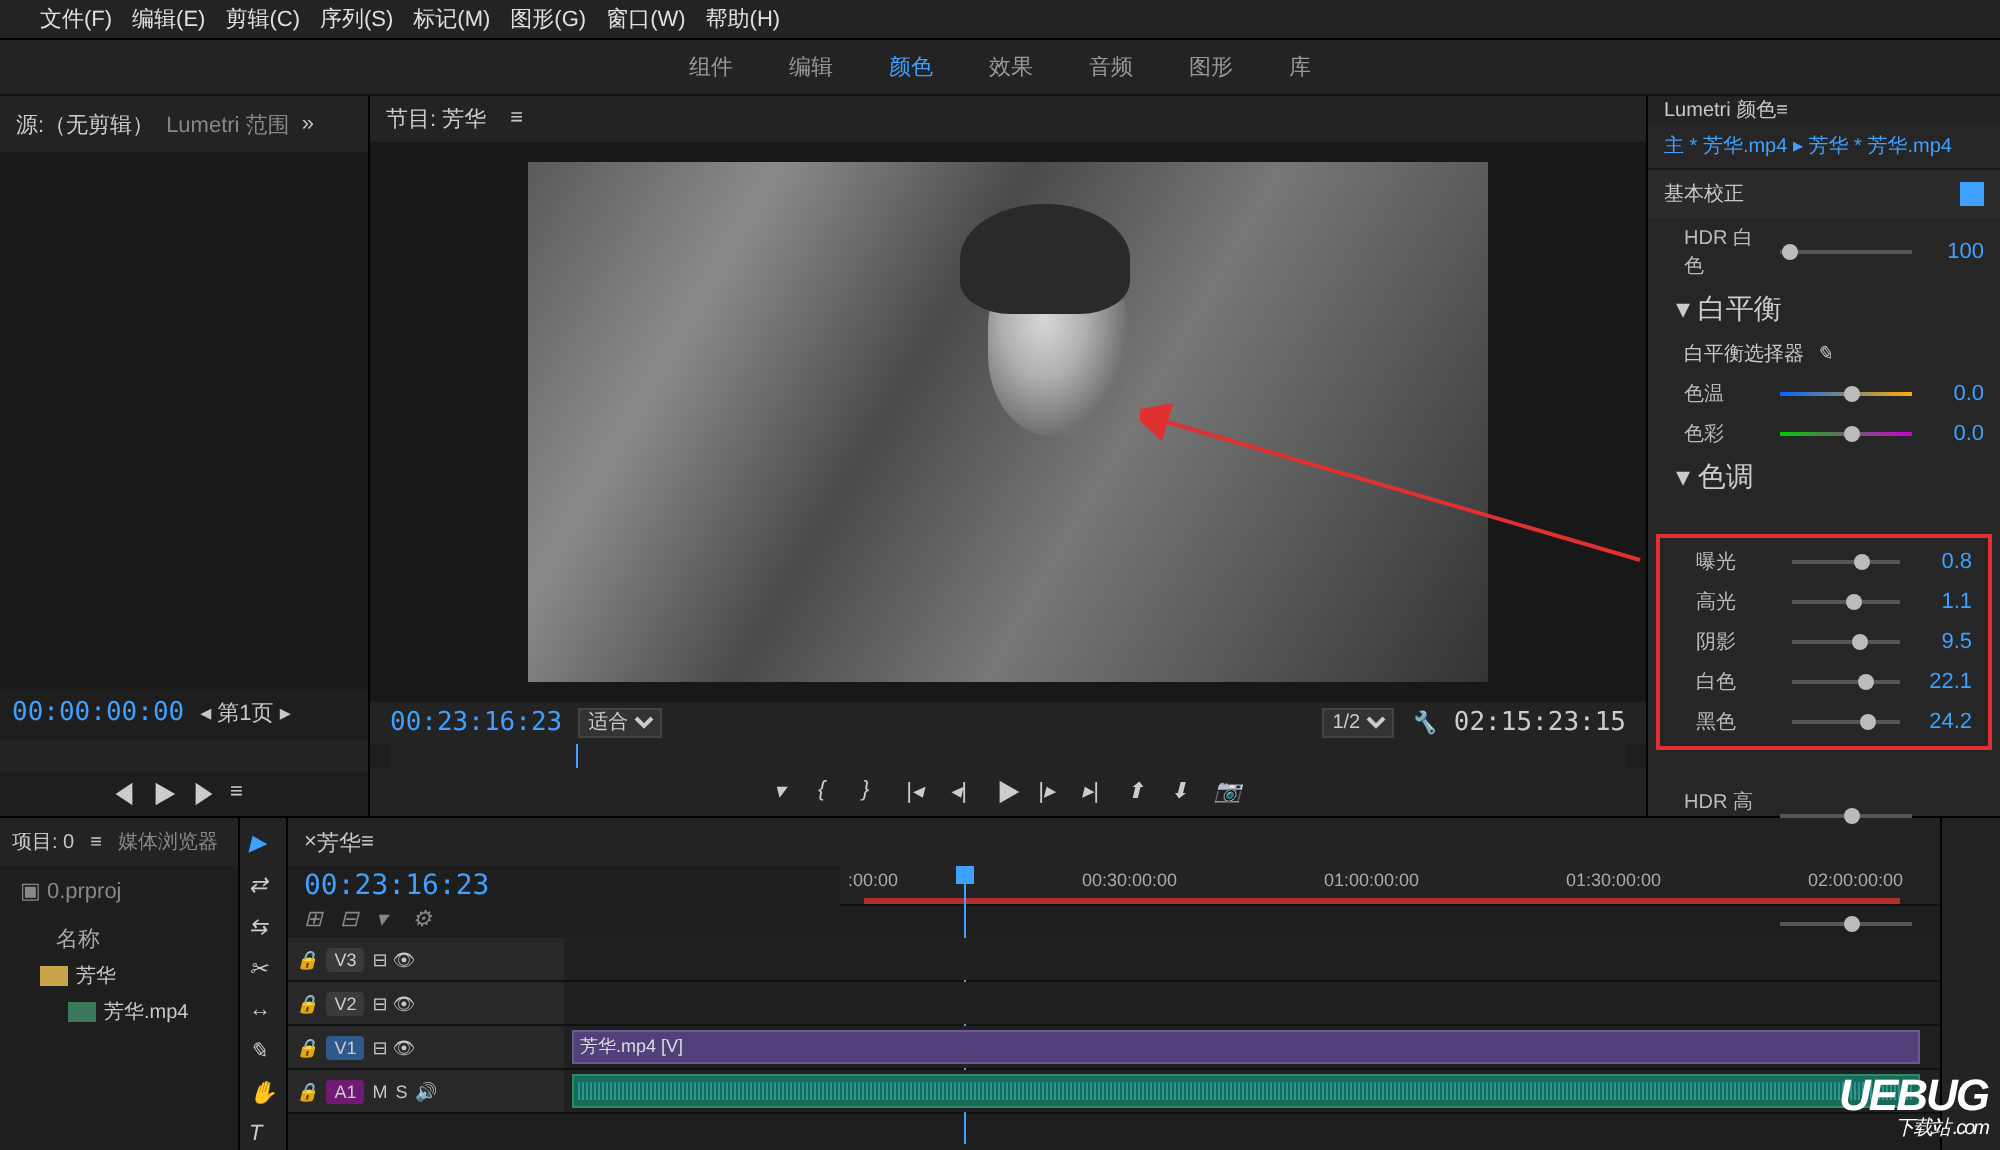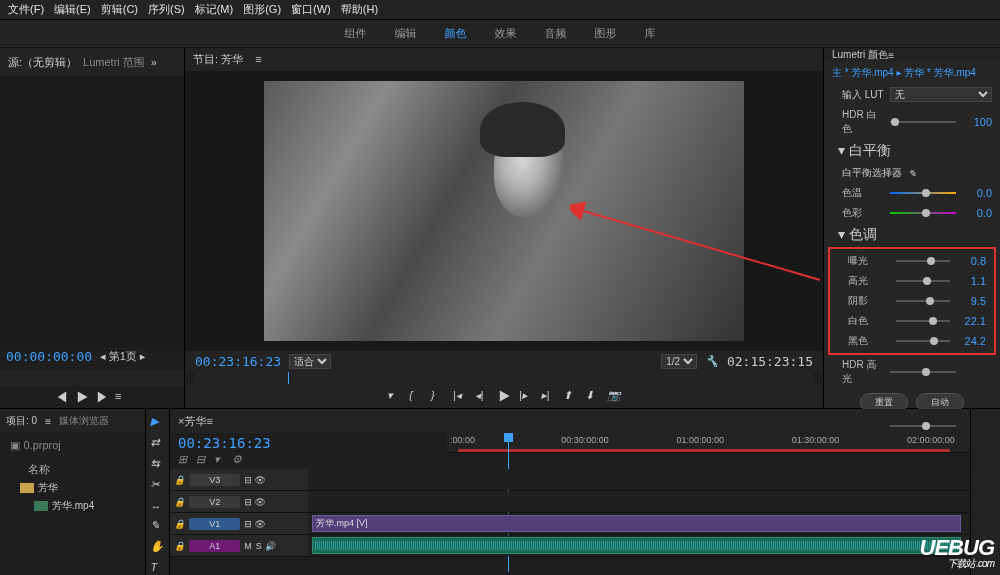--- a/index.html
+++ b/index.html
@@ -1,17 +1,17 @@
 <!DOCTYPE html>
 <html><head>
 <meta charset="utf-8">
 <style>
 * { margin: 0; padding: 0; box-sizing: border-box; font-family: "Microsoft YaHei", sans-serif; }
 body { background: #1a1a1a; color: #c8c8c8; font-size: 11px; width: 1000px; height: 575px; overflow: hidden; position: relative; }
-.menubar { background: #232323; height: 20px; display: flex; align-items: center; padding: 0 8px; border-bottom: 1px solid #000; }
+.menubar { background: #232323; height: 20px; display: flex; align-items: center; padding: 0 20px; border-bottom: 1px solid #000; }
 .menubar span { margin-right: 10px; color: #e0e0e0; cursor: default; }
 .tabbar { background: #232323; height: 28px; display: flex; align-items: center; justify-content: center; gap: 28px; border-bottom: 1px solid #111; }
 .tabbar span { color: #999; }
 .tabbar .active { color: #3fa0ff; }
 .main { display: flex; height: 360px; }
 .source-panel { width: 185px; background: #1e1e1e; border-right: 1px solid #000; display: flex; flex-direction: column; }
 .panel-header { height: 28px; display: flex; align-items: center; padding: 0 8px; background: #232323; font-size: 11px; gap: 6px; }
 .panel-header .tab { color: #ccc; }
 .panel-header .tab.dim { color: #888; }
 .source-body { flex: 1; background: #1b1b1b; }
@@ -36,48 +36,48 @@
 .section-head { padding: 5px 8px; background: #2b2b2b; display: flex; justify-content: space-between; align-items: center; border-top: 1px solid #1a1a1a; }
 .section-head .chk { width: 12px; height: 12px; background: #3fa0ff; display: inline-block; }
 .lut-row, .slider-row { display: flex; align-items: center; padding: 3px 8px 3px 18px; gap: 6px; }
 .slider-row .label { width: 42px; color: #bbb; font-size: 10px; }
 .slider { flex: 1; height: 2px; background: #555; position: relative; }
 .slider.gradient-temp { background: linear-gradient(90deg, #06f, #fa0); }
 .slider.gradient-tint { background: linear-gradient(90deg, #0c0, #c0c); }
 .slider .knob { position: absolute; top: -3px; width: 8px; height: 8px; border-radius: 50%; background: #bbb; }
 .slider-row .val { width: 30px; text-align: right; color: #3fa0ff; font-size: 11px; }
 .subhead { padding: 3px 8px 3px 14px; color: #ccc; font-size: 14px; }
-.tone-box { border: 2px solid #e03030; margin: 0 4px; padding: 2px 0; }
+.tone-box { border: 2px solid #e03030; margin: 16px 4px; padding: 2px 0; }
 .dim-label { color: #666; }
 .btn-row { display: flex; justify-content: center; gap: 8px; padding: 4px 0; }
 .btn-row button { background: #383838; border: 1px solid #555; color: #ccc; font-size: 9px; padding: 2px 14px; border-radius: 10px; }
 .collapse-row { padding: 6px 8px; display: flex; justify-content: space-between; align-items: center; border-top: 1px solid #1a1a1a; }
 .bottom { display: flex; height: 167px; border-top: 1px solid #000; }
-.project-panel { width: 146px; background: #1e1e1e; border-right: 1px solid #000; }
+.project-panel { width: 120px; background: #1e1e1e; border-right: 1px solid #000; }
 .project-panel .ph { height: 24px; display: flex; align-items: center; padding: 0 6px; background: #232323; font-size: 10px; gap: 8px; }
 .bins { padding: 4px 6px; }
 .bin-item { display: flex; align-items: center; gap: 4px; padding: 2px 0 2px 14px; font-size: 10px; }
 .bin-item.child { padding-left: 28px; }
 .bin-icon { width: 14px; height: 10px; background: #c9a44a; }
 .toolbar-col { width: 24px; background: #232323; display: flex; flex-direction: column; align-items: center; gap: 7px; padding-top: 6px; border-right: 1px solid #000; }
 .toolbar-col i { width: 14px; height: 14px; color: #ccc; display: block; }
 .timeline-panel { flex: 1; background: #1e1e1e; display: flex; flex-direction: column; }
 .tl-head { height: 24px; display: flex; align-items: center; padding: 0 8px; background: #232323; font-size: 11px; }
 .tl-timecode { padding: 2px 8px; color: #3fa0ff; font-family: monospace; font-size: 14px; }
 .tl-icons { display: flex; gap: 6px; padding: 0 8px 4px; }
 .tl-icons i { width: 12px; height: 12px; color: #888; }
 .tl-ruler { height: 20px; background: #232323; position: relative; margin-left: 138px; border-bottom: 1px solid #111; }
 .tl-ruler .tick { position: absolute; top: 2px; font-size: 9px; color: #aaa; }
 .tl-ruler .rangebar { position: absolute; bottom: 0; left: 12px; right: 20px; height: 3px; background: #b03030; }
 .tl-ruler .playhead-line { position: absolute; left: 62px; top: 0; bottom: -120px; width: 1px; background: #3fa0ff; }
 .tl-ruler .playhead-line::before { content: ""; position: absolute; top: 0; left: -4px; width: 9px; height: 9px; background: #3fa0ff; }
 .tl-tracks { display: flex; flex-direction: column; }
 .track { display: flex; height: 22px; border-bottom: 1px solid #111; }
 .track-head { width: 138px; display: flex; align-items: center; gap: 4px; padding: 0 4px; background: #282828; font-size: 9px; }
-.track-head .badge { background: #3a3a3a; padding: 1px 20px; border-radius: 2px; color: #ccc; }
+.track-head .badge { background: #3a3a3a; padding: 1px 4px; border-radius: 2px; color: #ccc; }
 .track-head .badge.vid { background: #2d5a8a; }
 .track-head .badge.aud { background: #701a75; }
 .track-body { flex: 1; background: #202020; position: relative; }
 .clip { position: absolute; top: 2px; bottom: 2px; background: #51407a; border: 1px solid #6a5a90; font-size: 9px; padding: 1px 3px; color: #ddd; overflow: hidden; }
 .clip.audio { background: #1a6a5a; border-color: #2a8a6a; }
 .clip.audio .wave { position: absolute; top: 3px; bottom: 3px; left: 2px; right: 2px; background: repeating-linear-gradient(90deg, #3aa 0, #3aa 1px, transparent 1px, transparent 2px); opacity: 0.7; }
 .right-gutter { width: 30px; background: #232323; border-left: 1px solid #000; }
 .arrow-svg { position: absolute; left: 570px; top: 200px; width: 260px; height: 90px; pointer-events: none; z-index: 100; }
 .watermark { position: absolute; right: 6px; bottom: 4px; font-size: 22px; font-weight: bold; color: #fff; font-style: italic; z-index: 50; letter-spacing: -1px; }
 .watermark small { font-size: 10px; font-weight: normal; display: block; text-align: right; margin-top: -4px; }
@@ -167,24 +167,24 @@
       <i>▸|</i>
       <i>⬆</i>
       <i>⬇</i>
       <i>📷</i>
     </div>
   </div>
 
   <div class="lumetri">
     <div class="lumetri-header"><span>Lumetri 颜色</span> ≡</div>
     <div class="breadcrumb">主 * 芳华.mp4  ▸  芳华 * 芳华.mp4</div>
-    <div class="lut-row">
-      <span>输入 LUT</span>
-      <select class="mini" style="flex:1"><option>无</option></select>
-    </div>
+    <div class="section-head">
+        <span>基本校正</span>
+        <span class="chk"></span>
+      </div>
     <div class="slider-row">
       <span class="label dim-label">HDR 白色</span>
       <div class="slider">
           <div class="knob" style="left:2%"></div>
         </div>
       <span class="val">100</span>
     </div>
     <div class="subhead">▾ <span>白平衡</span></div>
     <div class="lut-row">
         <span>白平衡选择器</span>

